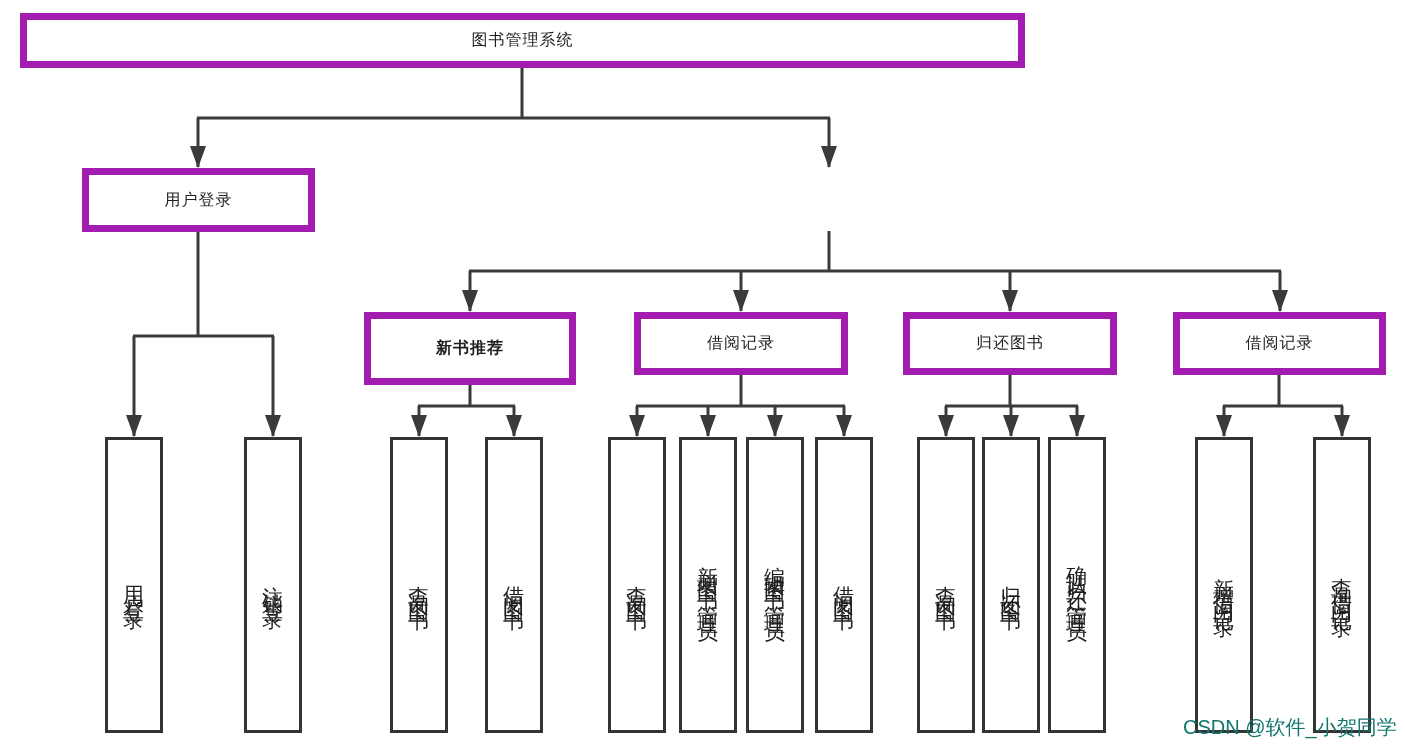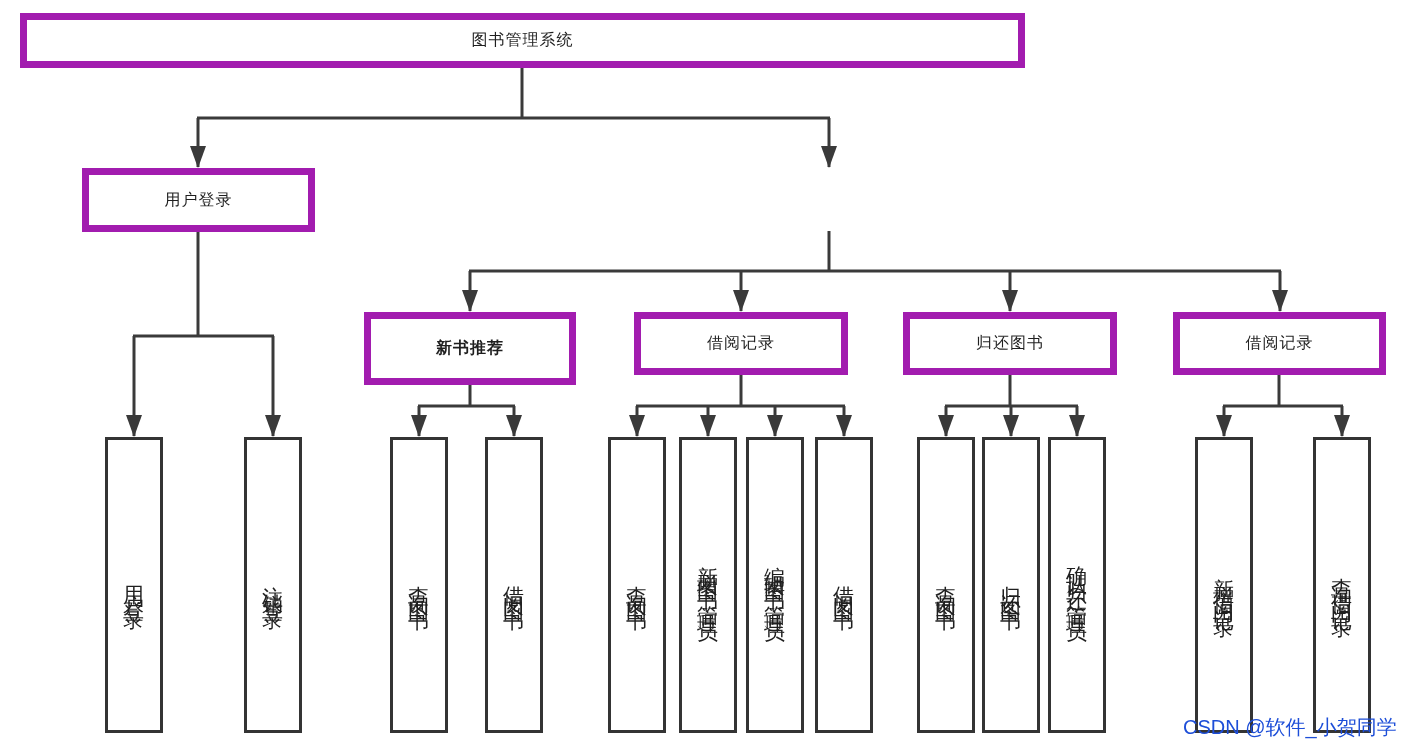--- a/index.html
+++ b/index.html
@@ -50,21 +50,21 @@
     line-height: 1;
     letter-spacing: 8px;
     color: #1f1f1f;
     white-space: nowrap;
   }
   .watermark {
     position: absolute;
     left: 1183px;
     top: 714px;
     font-size: 20px;
-    color: #1d4ed8;
+    color: #0f766e;
     z-index: 10;
     white-space: nowrap;
   }
 </style>
 </head>
 <body>
 
 <div class="canvas">
 
   <svg class="edges" viewBox="0 0 1405 747" xmlns="http://www.w3.org/2000/svg">

